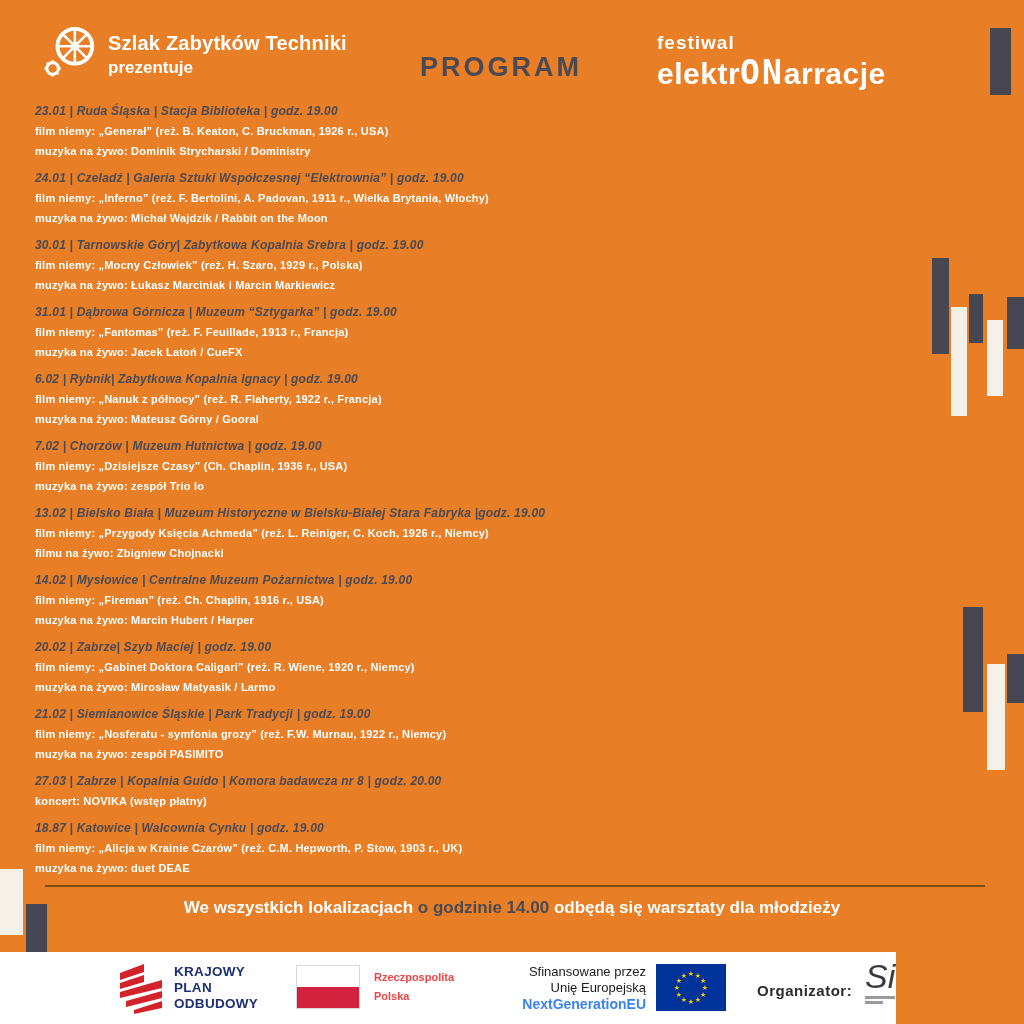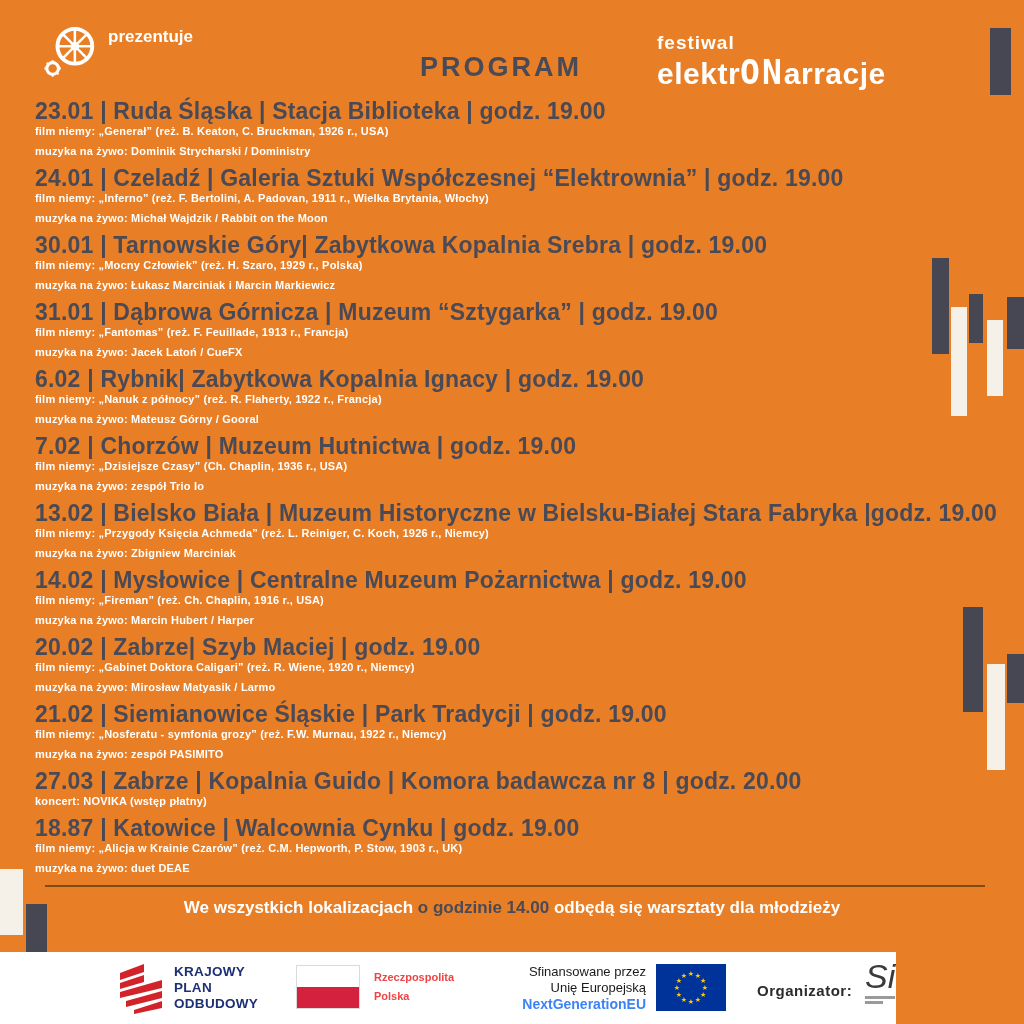--- a/index.html
+++ b/index.html
@@ -15,21 +15,21 @@
   .program-title{position:absolute;left:420px;top:52px;font-size:27px;font-weight:bold;
       letter-spacing:3px;color:#4A4A56;}
   .festival{position:absolute;left:657px;top:33px;color:#fff;line-height:1;}
   .festival-line1{font-size:19px;font-weight:bold;letter-spacing:1px;}
   .festival-line2{font-size:30px;font-weight:bold;letter-spacing:.5px;margin-top:4px;white-space:nowrap;}
   .logo-on{font-family:"DejaVu Sans Mono",monospace;font-size:33px;letter-spacing:2px;}
 
   
   .events{position:absolute;left:35px;top:101px;right:20px;}
   .event{margin-bottom:7px;}
-  .event-header{color:#4A4A56;font-weight:bold;font-size:23px;line-height:20px;letter-spacing:.2px;white-space:nowrap;}
+  .event-header{color:#4A4A56;font-weight:bold;font-size:12px;line-height:20px;letter-spacing:.2px;white-space:nowrap;font-style:italic;}
   .event-line{color:#ffffff;font-weight:bold;font-size:11px;line-height:20px;letter-spacing:.2px;white-space:nowrap;}
 
   
   .rule{position:absolute;left:45px;top:885px;width:940px;height:2px;background:#7E4B14;}
   .note{position:absolute;left:0;top:897px;width:1024px;text-align:center;
         font-weight:bold;font-size:17px;line-height:22px;color:#fff;}
   .note .dark{color:#4A4A56;}
 
   
   .bar{position:absolute;}
@@ -81,20 +81,21 @@
           <line x1="11" y1="37.5" x2="11" y2="40"></line>
             <line x1="11" y1="52" x2="11" y2="54.5"></line>
           <line x1="2.5" y1="46" x2="5" y2="46"></line>
             <line x1="17" y1="46" x2="19.5" y2="46"></line>
           <line x1="5" y1="40" x2="6.8" y2="41.8"></line>
             <line x1="15.2" y1="50.2" x2="17" y2="52"></line>
         </g>
       </g>
     </svg>
     <div class="brand-text">
+      <div class="brand-title">Szlak Zabytków Techniki</div>
       <div class="brand-sub">prezentuje</div>
     </div>
   </div>
 
   <div class="program-title">PROGRAM</div>
 
   <div class="festival">
     <div class="festival-line1">festiwal</div>
     <div class="festival-line2"><span>elektr</span><span class="logo-on">ON</span><span>arracje</span></div>
   </div>
@@ -126,21 +127,21 @@
       <div class="event-line">muzyka na żywo: Mateusz Górny / Gooral</div>
     </div>
     <div class="event">
       <div class="event-header">7.02 | Chorzów | Muzeum Hutnictwa | godz. 19.00</div>
       <div class="event-line">film niemy: „Dzisiejsze Czasy” (Ch. Chaplin, 1936 r., USA)</div>
       <div class="event-line">muzyka na żywo: zespół Trio Io</div>
     </div>
     <div class="event">
       <div class="event-header">13.02 | Bielsko Biała | Muzeum Historyczne w Bielsku-Białej Stara Fabryka |godz. 19.00</div>
       <div class="event-line">film niemy: „Przygody Księcia Achmeda” (reż. L. Reiniger, C. Koch, 1926 r., Niemcy)</div>
-      <div class="event-line">muzyka na żywo: Zbigniew Marciniak</div>
+      <div class="event-line">filmu na żywo: Zbigniew Chojnacki</div>
     </div>
     <div class="event">
       <div class="event-header">14.02 | Mysłowice | Centralne Muzeum Pożarnictwa | godz. 19.00</div>
       <div class="event-line">film niemy: „Fireman” (reż. Ch. Chaplin, 1916 r., USA)</div>
       <div class="event-line">muzyka na żywo: Marcin Hubert / Harper</div>
     </div>
     <div class="event">
       <div class="event-header">20.02 | Zabrze| Szyb Maciej | godz. 19.00</div>
       <div class="event-line">film niemy: „Gabinet Doktora Caligari” (reż. R. Wiene, 1920 r., Niemcy)</div>
       <div class="event-line">muzyka na żywo: Mirosław Matyasik / Larmo</div>

